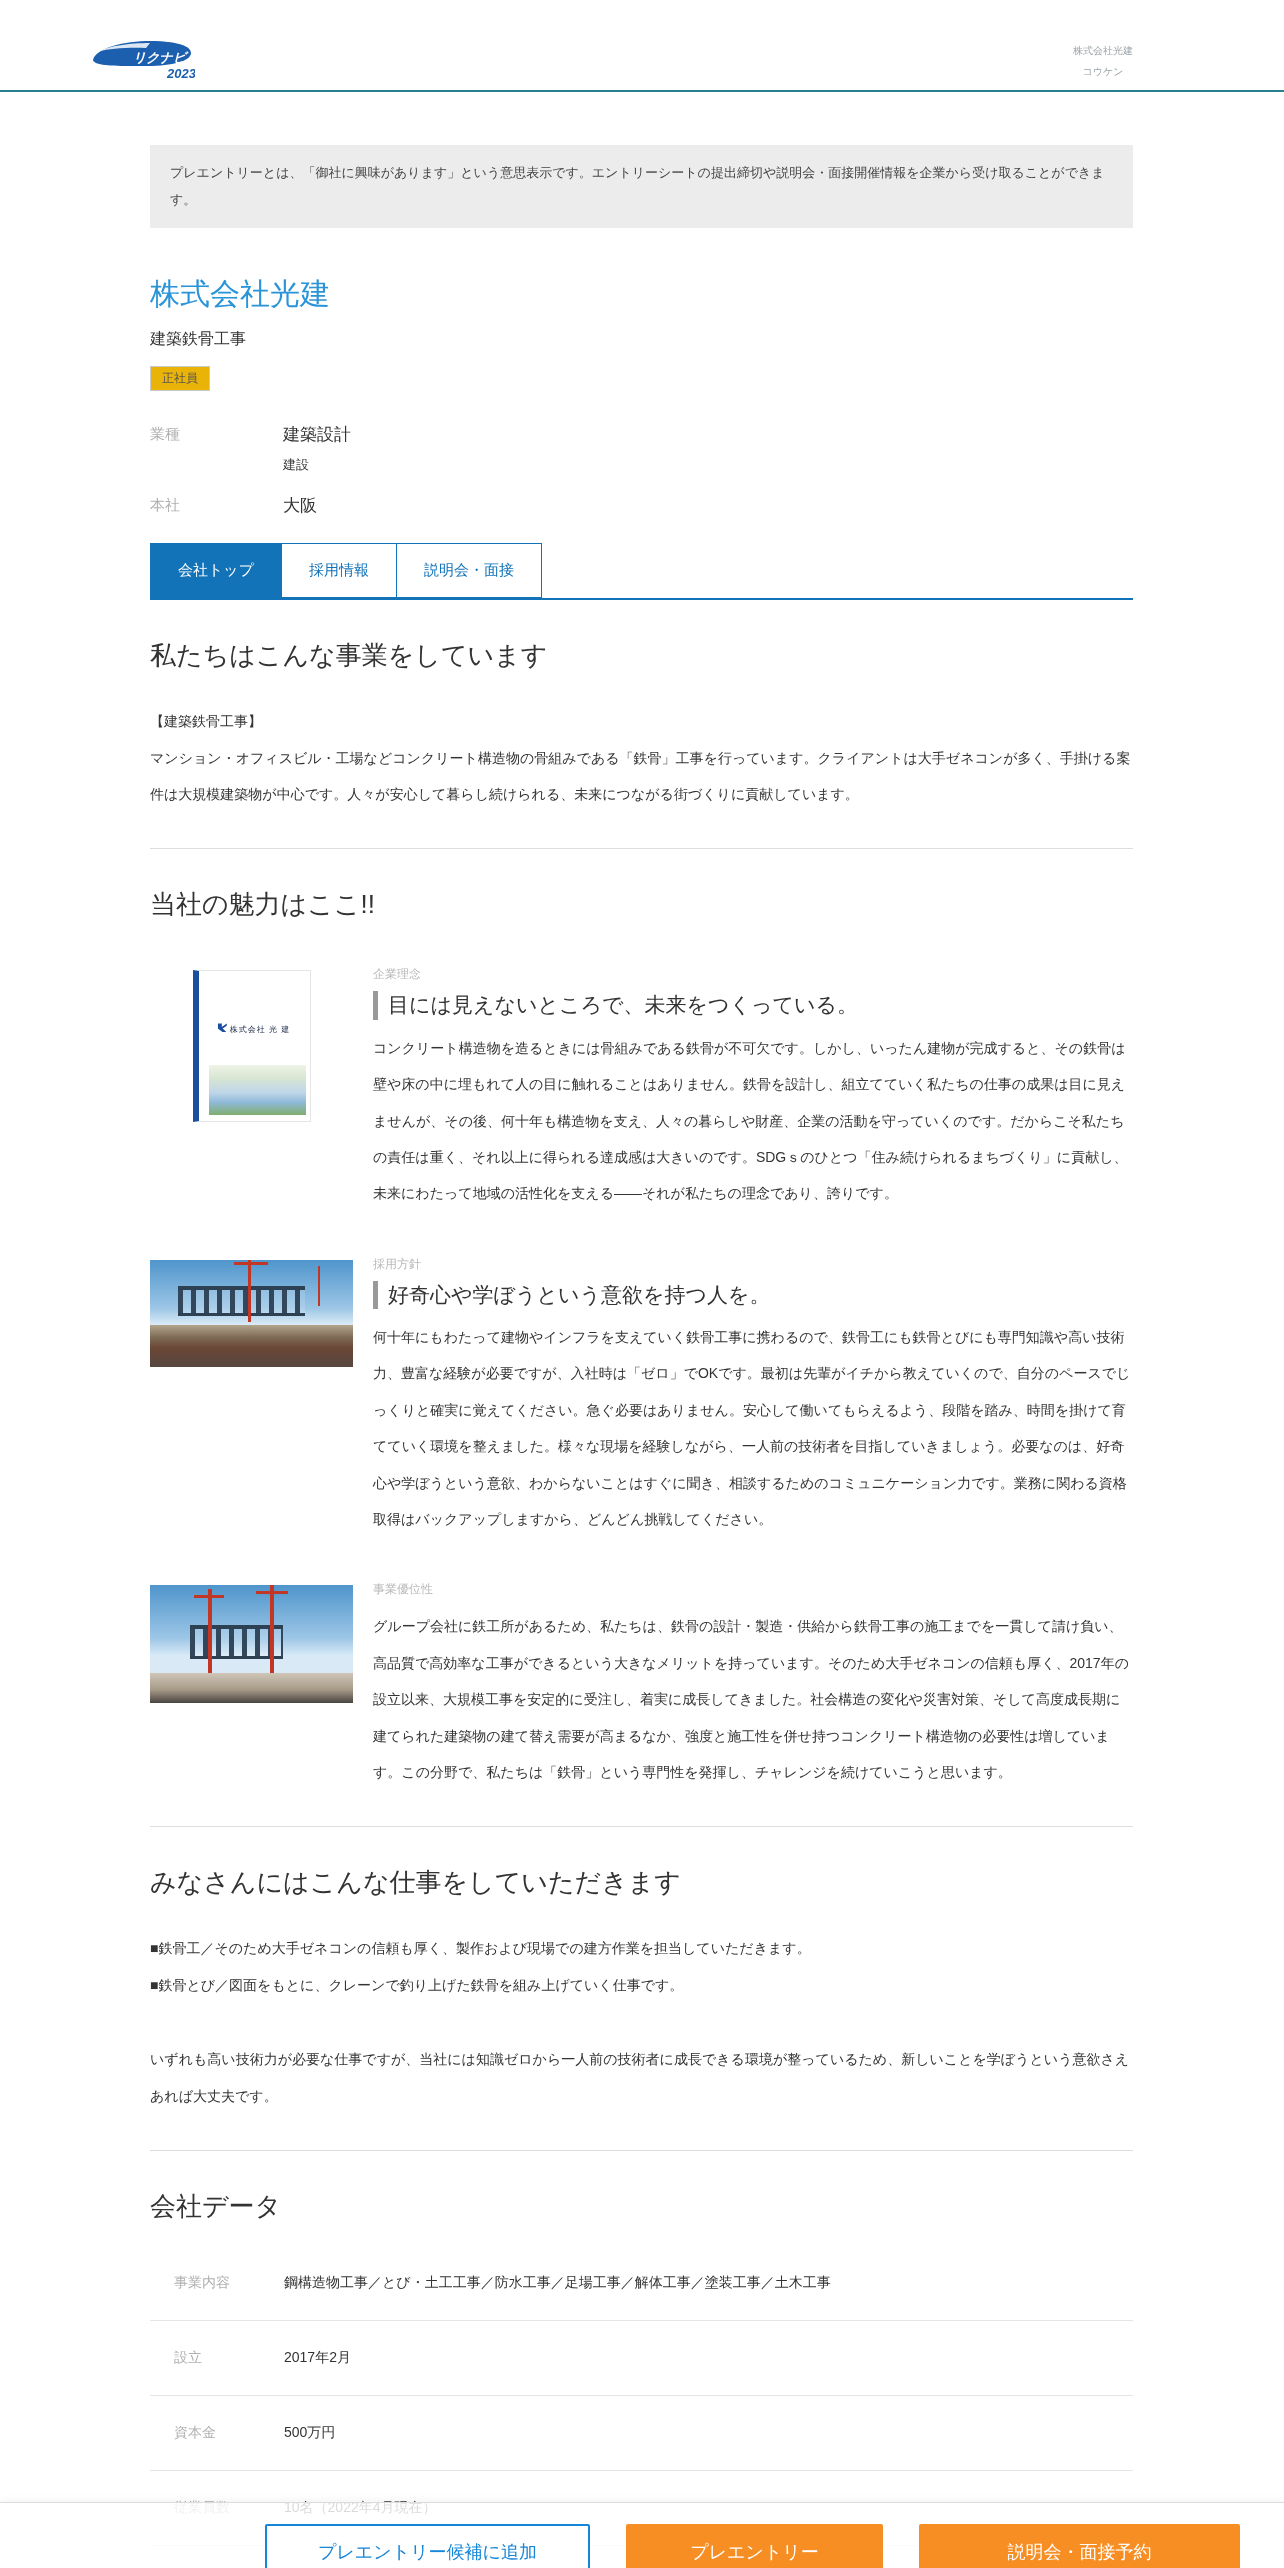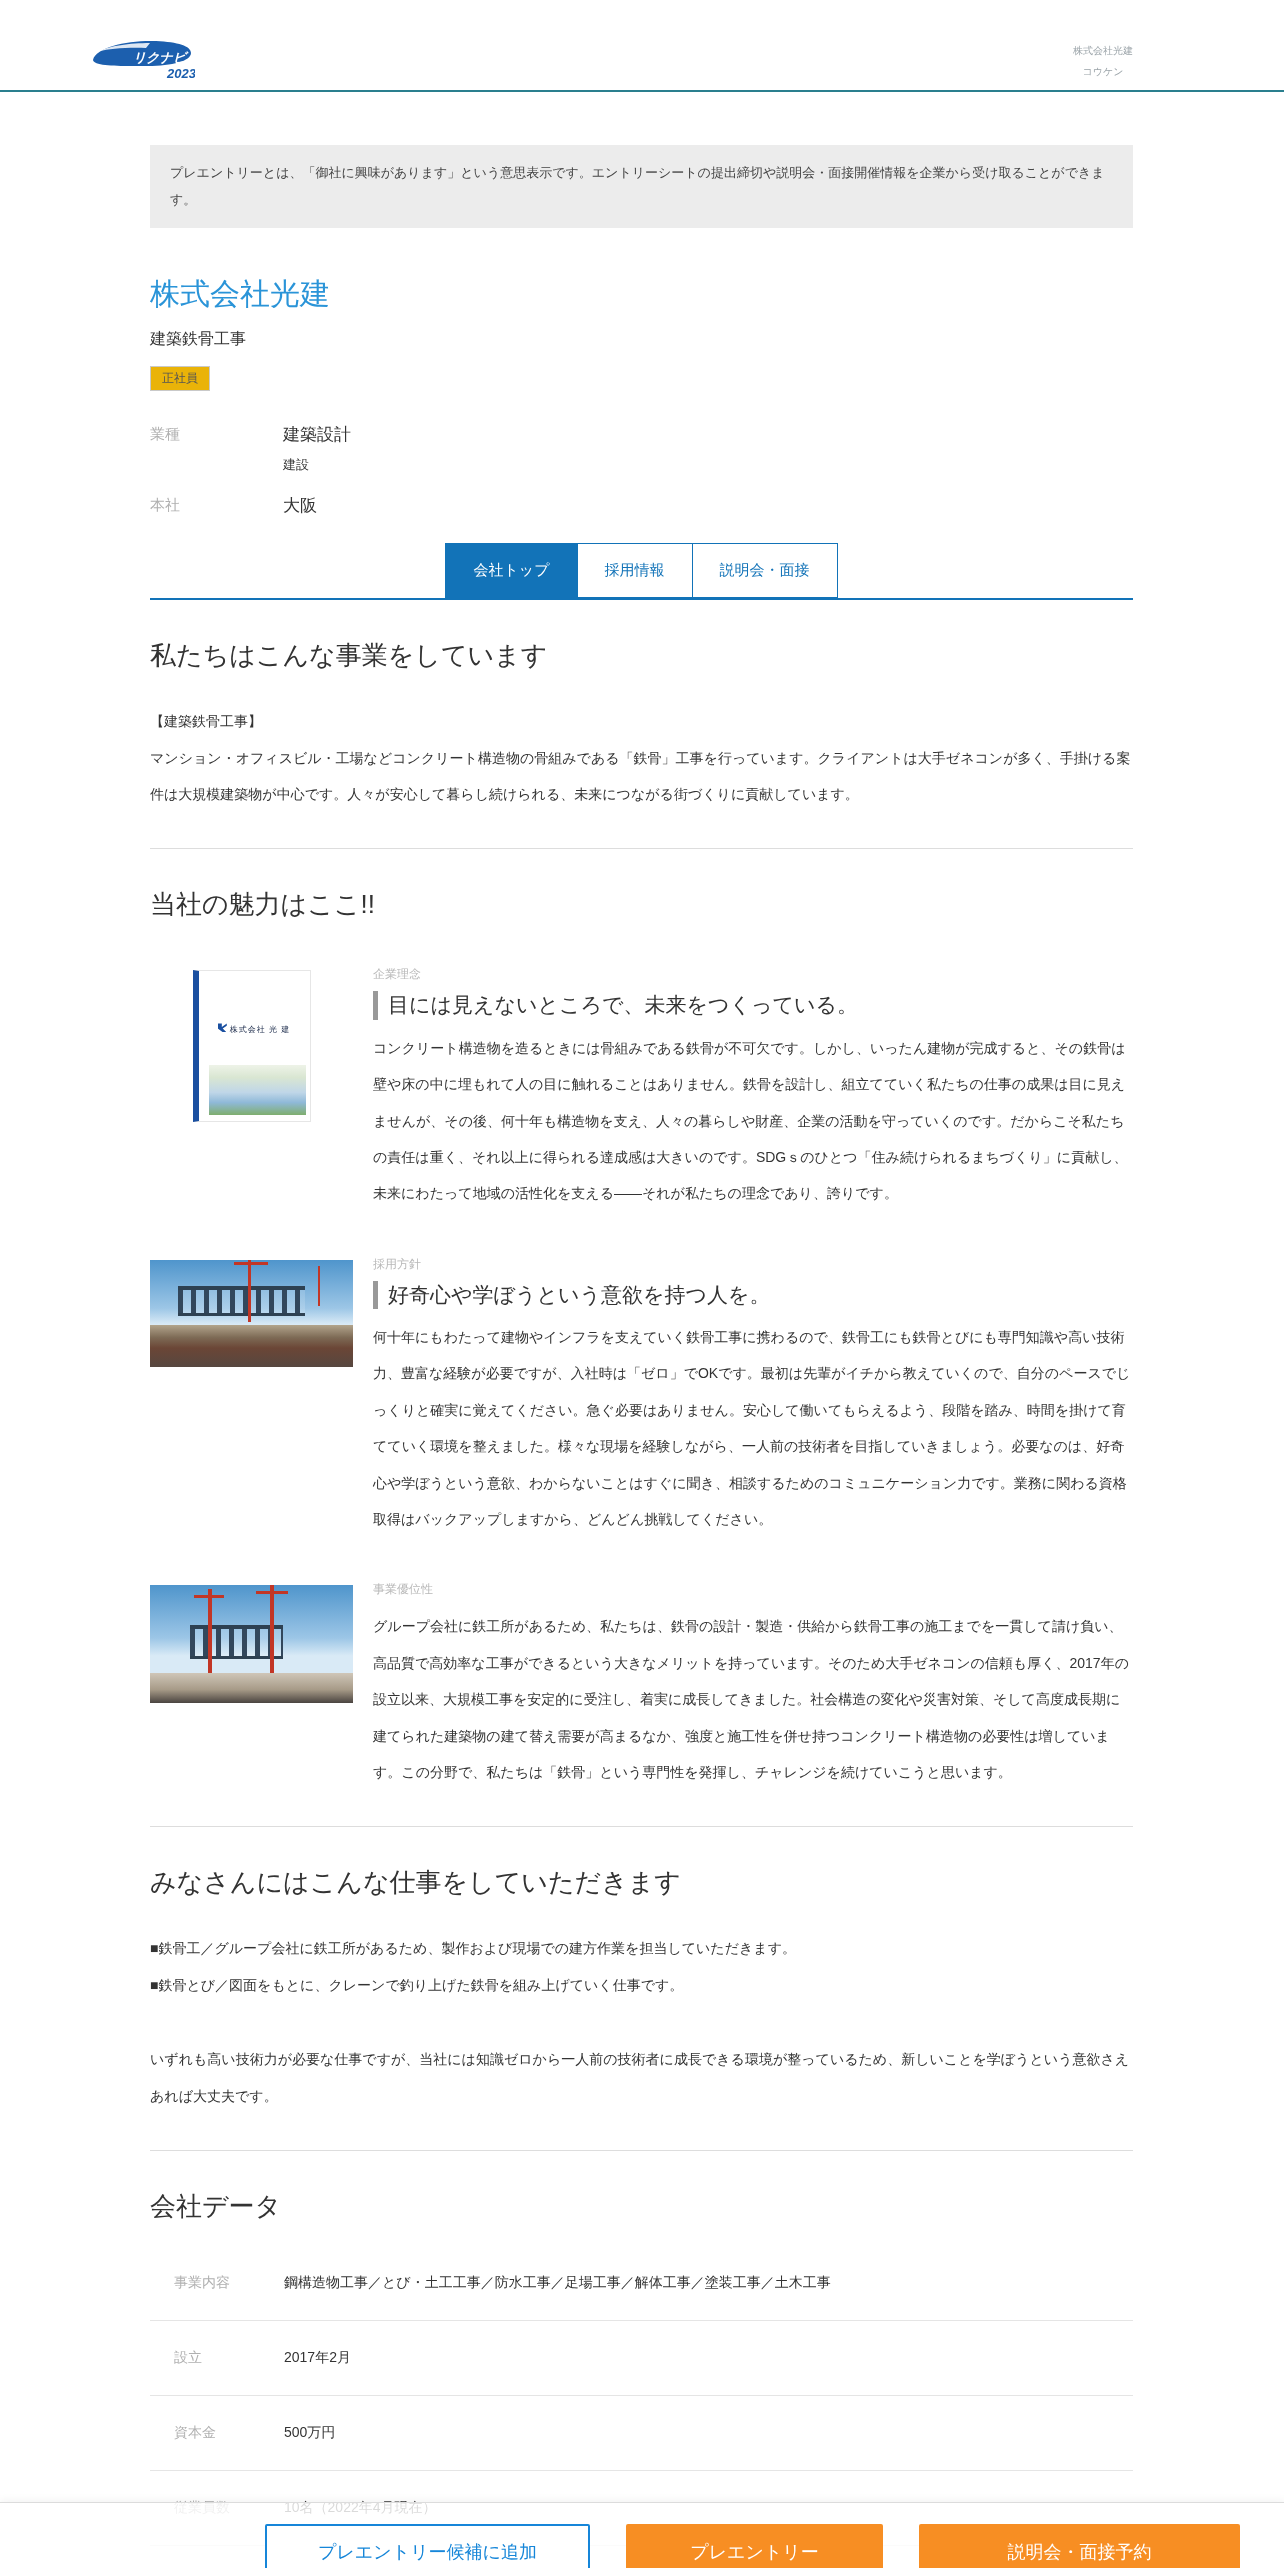--- a/index.html
+++ b/index.html
@@ -34,21 +34,21 @@
     font-size:12px; color:#555; padding:3px 11px; background:#eab308;
   }
 
   .fields { margin-top:32px; }
   .field { display:flex; margin-bottom:20px; }
   .field dt { width:133px; flex:none; color:#b0b0b0; font-size:15px; padding-top:2px; }
   .field .val { font-size:17px; color:#333; }
   .field .sub { font-size:13px; color:#333; margin-top:10px; }
 
   
-  .tabs { margin-top:26px; display:flex; border-bottom:2px solid #1273b8;justify-content:center; }
+  .tabs { margin-top:26px; display:flex; border-bottom:2px solid #1273b8; }
   .tab {
     display:flex; align-items:center; justify-content:center;
     height:55px; padding:0 27px; font-size:15px; cursor:pointer; background:#fff;
     color:#1273b8; border:1px solid #1273b8;
   }
   .tab + .tab { margin-left:-1px; }
   .tab.active { background:#1273b8; color:#fff; border-color:#1273b8; }
 
   
   h2.section-title { margin-top:38px; font-size:26px; font-weight:400; color:#333; }
@@ -238,21 +238,21 @@
         </div>
       </div>
 
       <hr class="section-sep">
     </section>
 
     
     <section>
       <h2 class="section-title">みなさんにはこんな仕事をしていただきます</h2>
       <div class="job-bullets">
-        <div>■鉄骨工／グループ会社に鉄工所があるため、製作および現場での建方作業を担当していただきます。</div>
+        <div>■鉄骨工／そのため大手ゼネコンの信頼も厚く、製作および現場での建方作業を担当していただきます。</div>
         <div>■鉄骨とび／図面をもとに、クレーンで釣り上げた鉄骨を組み上げていく仕事です。</div>
       </div>
       <p class="job-extra">いずれも高い技術力が必要な仕事ですが、当社には知識ゼロから一人前の技術者に成長できる環境が整っているため、新しいことを学ぼうという意欲さえあれば大丈夫です。</p>
       <hr class="section-sep">
     </section>
 
     
     <section>
       <h2 class="section-title">会社データ</h2>
       <div class="data-table">

